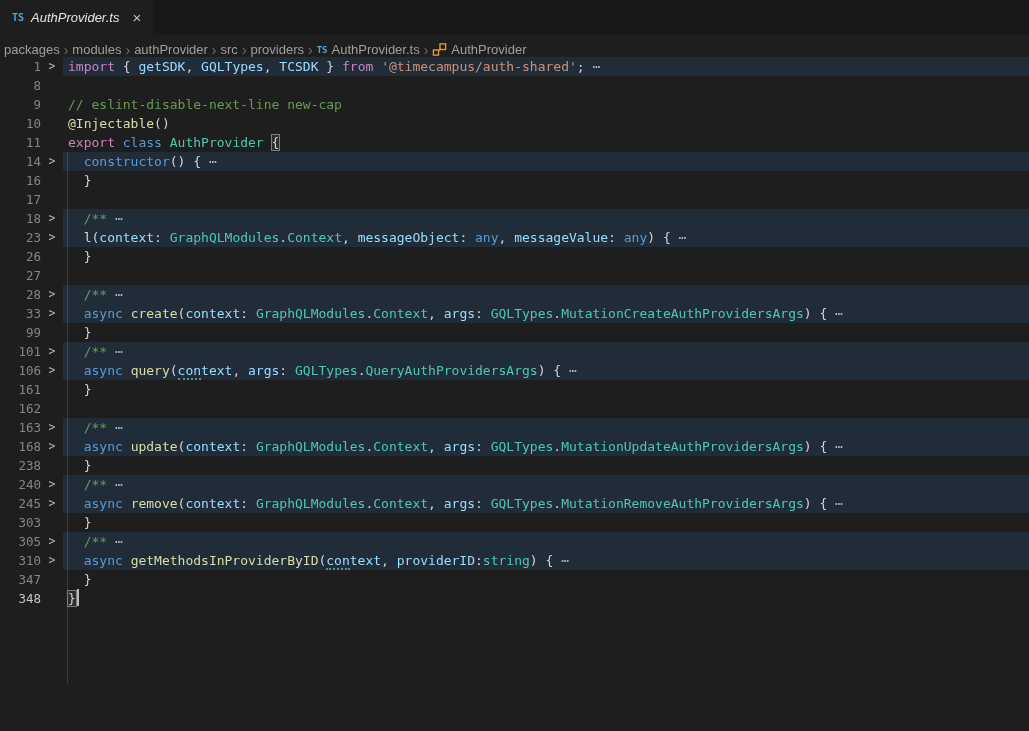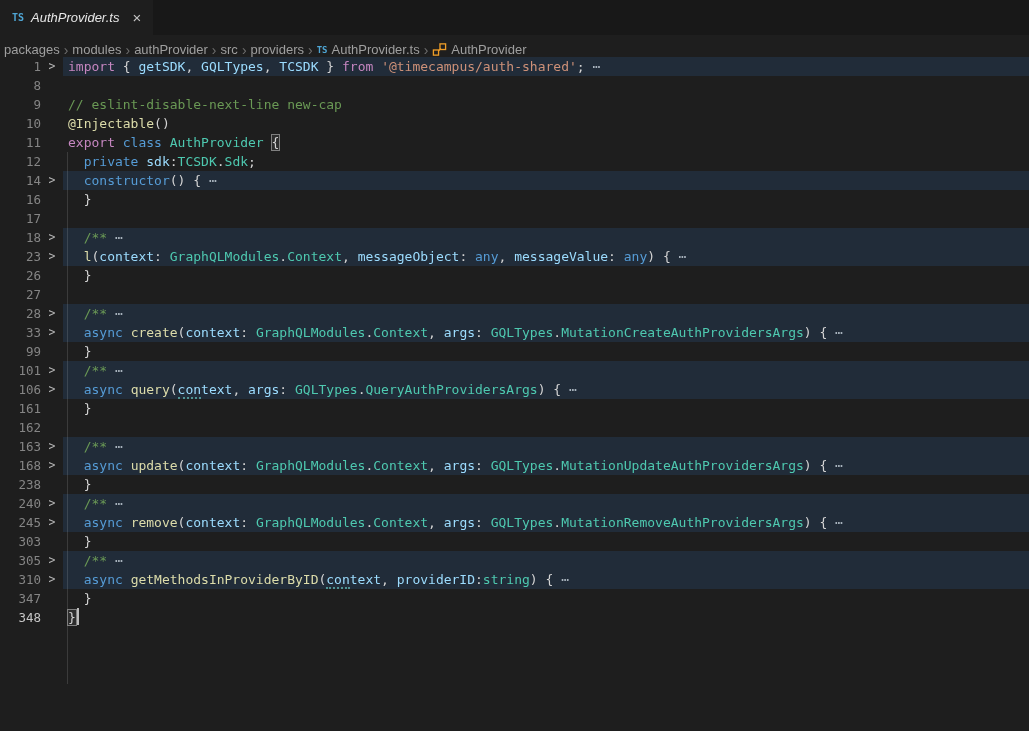--- a/index.html
+++ b/index.html
@@ -92,21 +92,20 @@
   </div>
 
 <div class="editor">
   <div class="indent-guide" style="top: 95px; height: 532px;"></div>
   <div id="code-area">
       <div class="line hl"><span class="ln">1</span><span class="fold">&gt;</span><span class="code"><span class="tok-kw">import </span><span class="tok-pn">{ </span><span class="tok-va">getSDK</span><span class="tok-pn">, </span><span class="tok-va">GQLTypes</span><span class="tok-pn">, </span><span class="tok-va">TCSDK</span><span class="tok-pn"> } </span><span class="tok-kw">from </span><span class="tok-st">'@timecampus/auth-shared'</span><span class="tok-pn">; </span><span class="tok-fd">⋯</span></span></div>
       <div class="line"><span class="ln">8</span><span class="fold"></span><span class="code"></span></div>
       <div class="line"><span class="ln">9</span><span class="fold"></span><span class="code"><span class="tok-cm">// eslint-disable-next-line new-cap</span></span></div>
       <div class="line"><span class="ln">10</span><span class="fold"></span><span class="code"><span class="tok-fn">@Injectable</span><span class="tok-pn">()</span></span></div>
       <div class="line"><span class="ln">11</span><span class="fold"></span><span class="code"><span class="tok-kw">export </span><span class="tok-ctl">class </span><span class="tok-ty">AuthProvider </span><span class="tok-bm">{</span></span></div>
-      <div class="line"><span class="ln">12</span><span class="fold"></span><span class="code"><span class="tok-pn">  </span><span class="tok-ctl">private </span><span class="tok-va">sdk</span><span class="tok-pn">:</span><span class="tok-ty">TCSDK</span><span class="tok-pn">.</span><span class="tok-ty">Sdk</span><span class="tok-pn">;</span></span></div>
       <div class="line hl"><span class="ln">14</span><span class="fold">&gt;</span><span class="code"><span class="tok-pn">  </span><span class="tok-ctl">constructor</span><span class="tok-pn">() { </span><span class="tok-fd">⋯</span></span></div>
       <div class="line"><span class="ln">16</span><span class="fold"></span><span class="code"><span class="tok-pn">  }</span></span></div>
       <div class="line"><span class="ln">17</span><span class="fold"></span><span class="code"></span></div>
       <div class="line hl"><span class="ln">18</span><span class="fold">&gt;</span><span class="code"><span class="tok-pn">  </span><span class="tok-cm">/** </span><span class="tok-fd">⋯</span></span></div>
       <div class="line hl"><span class="ln">23</span><span class="fold">&gt;</span><span class="code"><span class="tok-pn">  </span><span class="tok-fn">l</span><span class="tok-pn">(</span><span class="tok-va">context</span><span class="tok-pn">: </span><span class="tok-ty">GraphQLModules</span><span class="tok-pn">.</span><span class="tok-ty">Context</span><span class="tok-pn">, </span><span class="tok-va">messageObject</span><span class="tok-pn">: </span><span class="tok-ctl">any</span><span class="tok-pn">, </span><span class="tok-va">messageValue</span><span class="tok-pn">: </span><span class="tok-ctl">any</span><span class="tok-pn">) { </span><span class="tok-fd">⋯</span></span></div>
       <div class="line"><span class="ln">26</span><span class="fold"></span><span class="code"><span class="tok-pn">  }</span></span></div>
       <div class="line"><span class="ln">27</span><span class="fold"></span><span class="code"></span></div>
       <div class="line hl"><span class="ln">28</span><span class="fold">&gt;</span><span class="code"><span class="tok-pn">  </span><span class="tok-cm">/** </span><span class="tok-fd">⋯</span></span></div>
       <div class="line hl"><span class="ln">33</span><span class="fold">&gt;</span><span class="code"><span class="tok-pn">  </span><span class="tok-ctl">async </span><span class="tok-fn">create</span><span class="tok-pn">(</span><span class="tok-va">context</span><span class="tok-pn">: </span><span class="tok-ty">GraphQLModules</span><span class="tok-pn">.</span><span class="tok-ty">Context</span><span class="tok-pn">, </span><span class="tok-va">args</span><span class="tok-pn">: </span><span class="tok-ty">GQLTypes</span><span class="tok-pn">.</span><span class="tok-ty">MutationCreateAuthProvidersArgs</span><span class="tok-pn">) { </span><span class="tok-fd">⋯</span></span></div>
       <div class="line"><span class="ln">99</span><span class="fold"></span><span class="code"><span class="tok-pn">  }</span></span></div>

